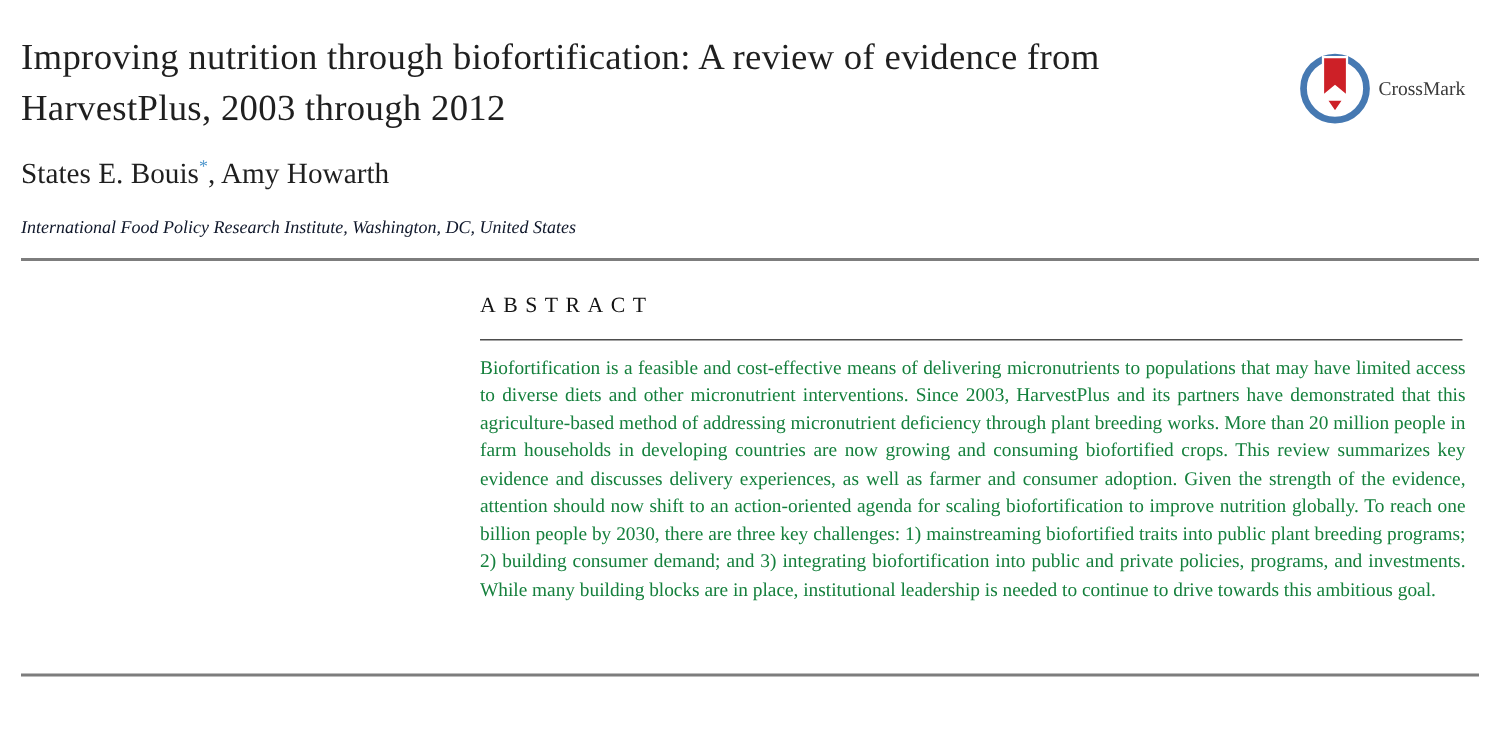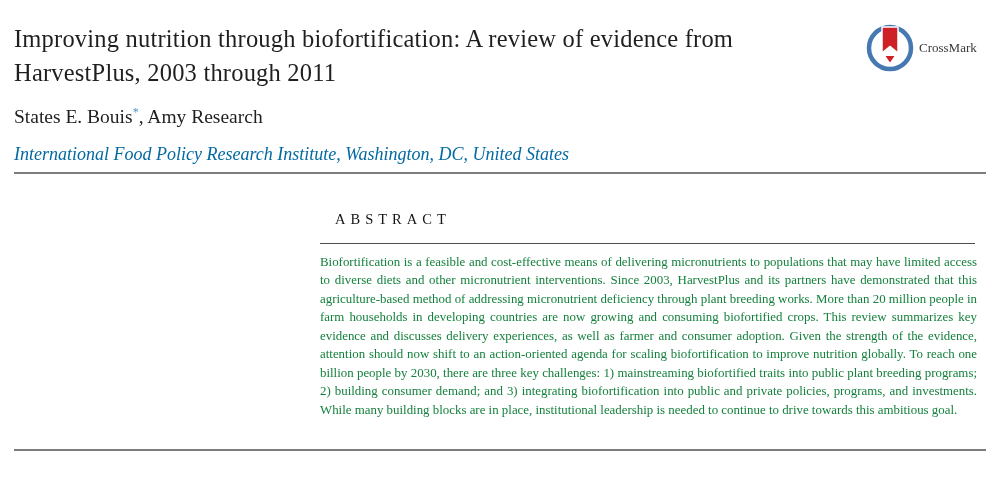--- a/index.html
+++ b/index.html
@@ -28,21 +28,21 @@
     margin: 0;
     font-size: 24.5px;
     line-height: 33.5px;
     font-weight: 400;
     color: #1f1f1f;
     letter-spacing: 0.2px;
   }
   .crossmark {
     position: absolute;
     left: 866px;
-    top: 24px;
+    top: 35px;
     display: flex;
     align-items: center;
     gap: 5px;
     cursor: pointer;
   }
   .crossmark svg {
     display: block;
   }
   .cm-label {
     font-size: 13px;
@@ -60,41 +60,41 @@
     color: #4e96cc;
     font-size: 12px;
     vertical-align: super;
     line-height: 0;
     cursor: pointer;
   }
   .affiliation {
     position: absolute;
     left: 14px;
     top: 144px;
-    font-size: 18px;
+    font-size: 12px;
     font-style: italic;
-    color: #0369a1;
+    color: #0f172a;
   }
   .rule {
     position: absolute;
     left: 14px;
     width: 972px;
     height: 2px;
     background: #7d7d7d;
   }
   .rule-top { top: 172px; }
   .rule-bottom { top: 449px; }
   .abstract {
     position: absolute;
     left: 320px;
     top: 196px;
     width: 657px;
   }
   .abstract h2 {
-    margin: 15px;
+    margin: 0;
     font-size: 14.5px;
     font-weight: 400;
     letter-spacing: 5px;
     color: #141414;
   }
   .rule-thin {
     margin-top: 13px;
     width: 655px;
     height: 1px;
     background: #4d4d4d;
@@ -105,33 +105,33 @@
     line-height: 18.45px;
     text-align: justify;
     color: #15803d;
   }
 </style>
 </head>
 <body>
 
 <div class="page">
 
-  <h1 class="title">Improving nutrition through biofortification: A review of evidence from HarvestPlus, 2003 through 2011</h1>
+  <h1 class="title">Improving nutrition through biofortification: A review of evidence from HarvestPlus, 2003 through 2012</h1>
 
   <div class="crossmark">
     <svg width="48" height="48" viewBox="0 0 48 48">
       <circle cx="24" cy="24" r="21" fill="#ffffff" stroke-width="4.5" stroke="#4679b2"></circle>
       <path d="M16 3 h16 v26 l-8 -6.5 l-8 6.5 z" stroke="#ffffff" stroke-width="1.5" fill="#cd2027"></path>
       <path d="M18.5 31.5 h11 l-5.5 8 z" stroke="#ffffff" stroke-width="1.2" fill="#cd2027"></path>
     </svg>
     <span class="cm-label">CrossMark</span>
   </div>
 
   <div class="authors">
-    <span>States E. Bouis</span><sup class="note">*</sup><span>, Amy Research</span>
+    <span>States E. Bouis</span><sup class="note">*</sup><span>, Amy Howarth</span>
   </div>
 
   <div class="affiliation">International Food Policy Research Institute, Washington, DC, United States</div>
 
   <div class="rule rule-top"></div>
 
   <section class="abstract">
     <h2>ABSTRACT</h2>
     <div class="rule-thin"></div>
     <p>Biofortification is a feasible and cost-effective means of delivering micronutrients to populations that may have limited access to diverse diets and other micronutrient interventions. Since 2003, HarvestPlus and its partners have demonstrated that this agriculture-based method of addressing micronutrient deficiency through plant breeding works. More than 20 million people in farm households in developing countries are now growing and consuming biofortified crops. This review summarizes key evidence and discusses delivery experiences, as well as farmer and consumer adoption. Given the strength of the evidence, attention should now shift to an action-oriented agenda for scaling biofortification to improve nutrition globally. To reach one billion people by 2030, there are three key challenges: 1) mainstreaming biofortified traits into public plant breeding programs; 2) building consumer demand; and 3) integrating biofortification into public and private policies, programs, and investments. While many building blocks are in place, institutional leadership is needed to continue to drive towards this ambitious goal.</p>

